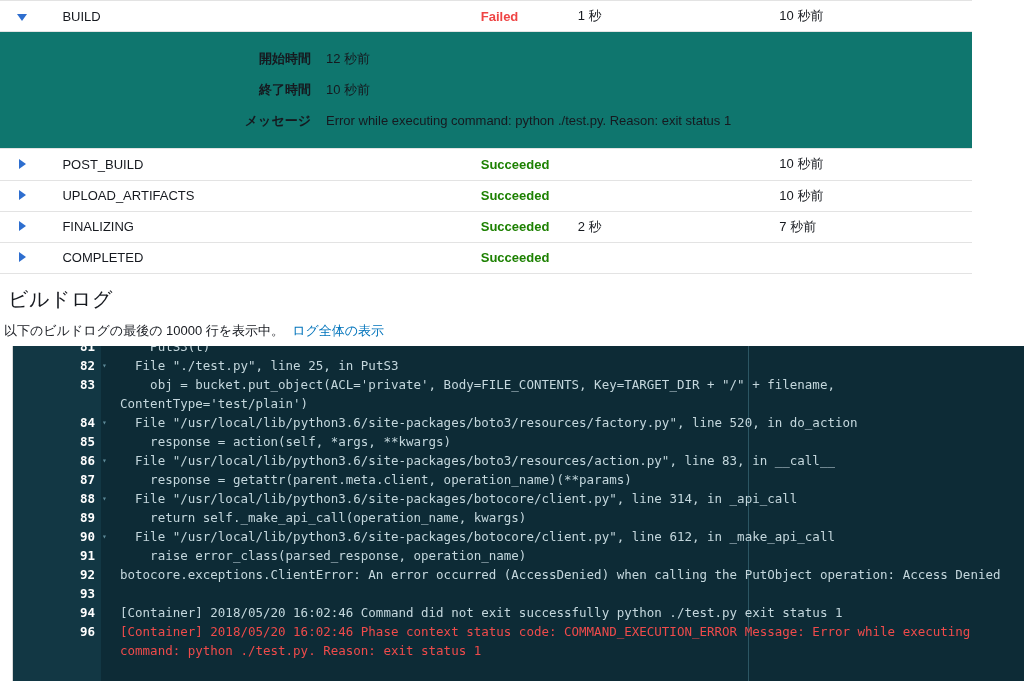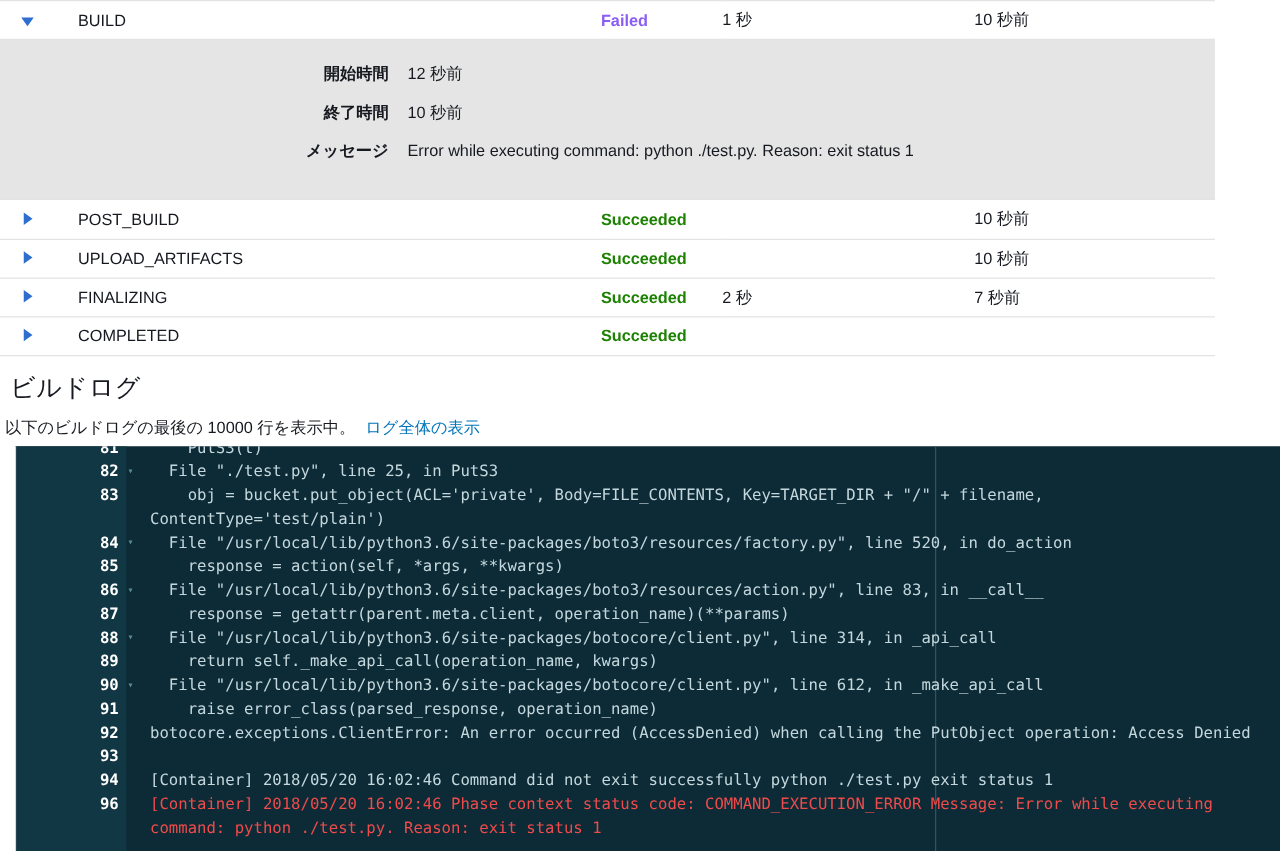--- a/index.html
+++ b/index.html
@@ -47,29 +47,29 @@
     border-right: 5px solid transparent;
     border-top: 7px solid #2e6ecf;
     cursor: pointer;
   }
   .caret.collapsed {
     border-top: 5px solid transparent;
     border-bottom: 5px solid transparent;
     border-left: 7px solid #2e6ecf;
     border-right: 0;
   }
-  .status-failed    { color: #8b5cf6; font-weight: bold; font-size: 13px; }
+  .status-failed    { color: #ef4444; font-weight: bold; font-size: 13px; }
   .status-succeeded { color: #1d8102; font-weight: bold; font-size: 13px; text-align: center; }
   .muted { color: #16191f; font-size: 13px; }
 
   
   .detail-panel {
-    background: #e5e5e5;
+    background: #0f766e;
     border-bottom: 1px solid #e3e3e3;
-    padding: 11px 0 23px 0;
+    padding: 11px 0 12px 0;
   }
   .detail-grid { border-collapse: collapse; }
   .detail-grid tr { height: 31px; }
   .detail-label {
     width: 310px;
     text-align: right;
     padding-right: 14px;
     font-size: 13px;
     font-weight: bold;
     color: #16191f;

